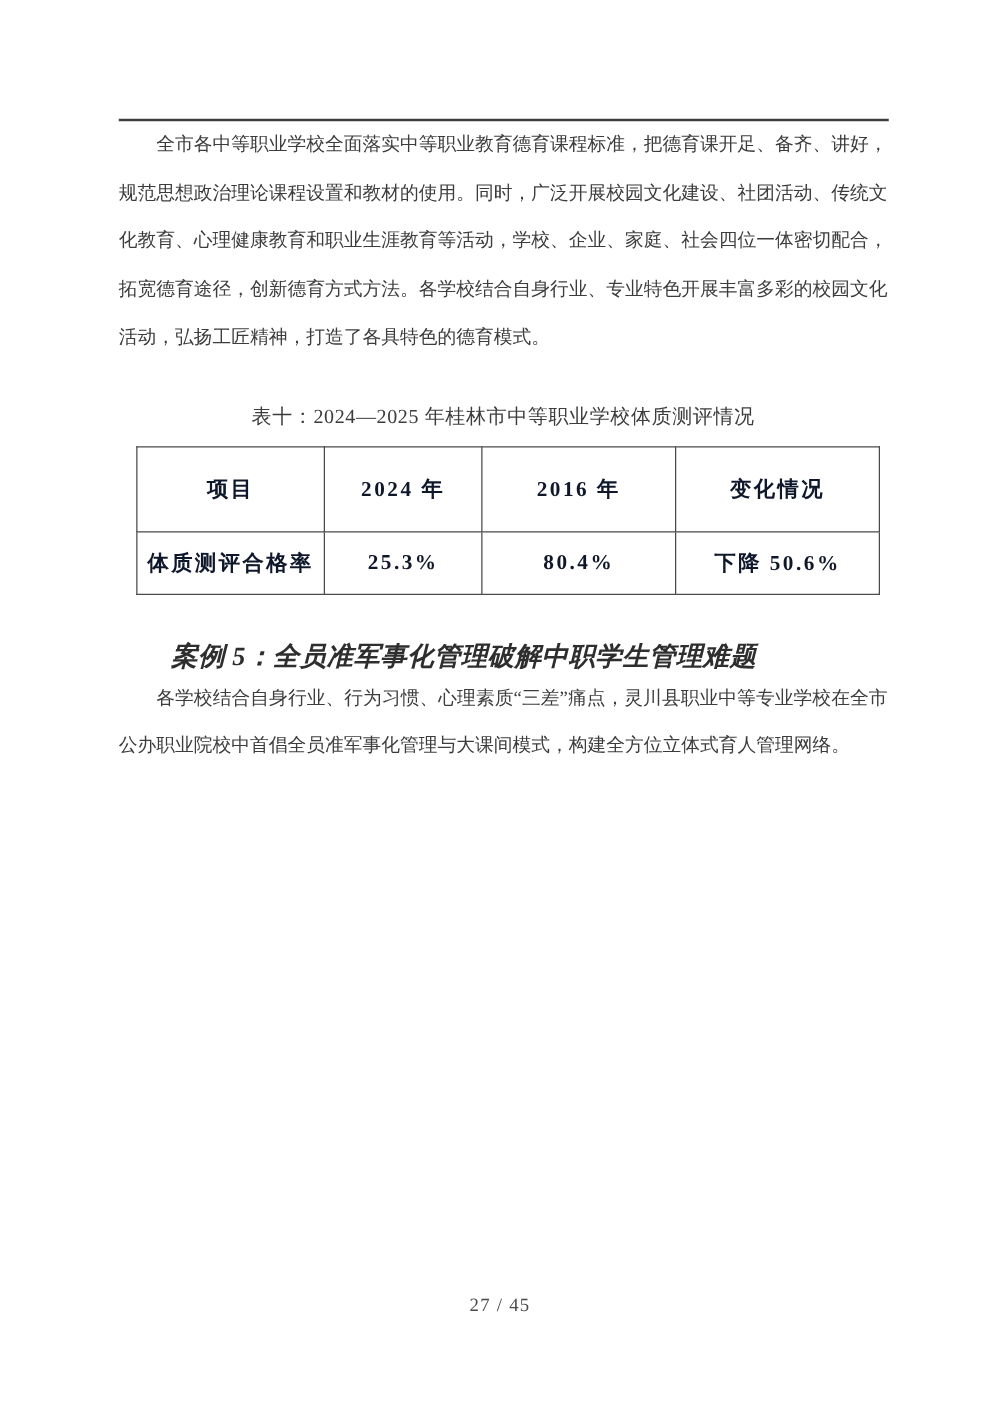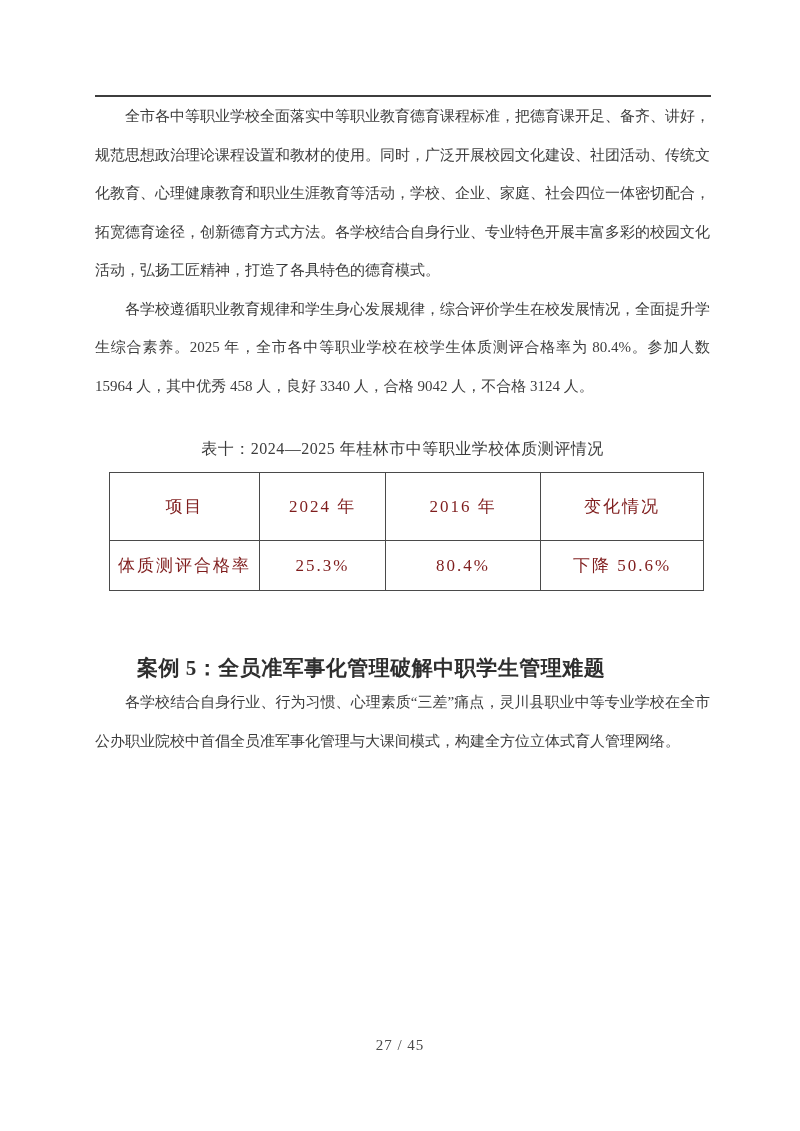--- a/index.html
+++ b/index.html
@@ -49,37 +49,38 @@
     margin-top: 12px;
     margin-left: 14px;
     width: 594px;
     border-collapse: collapse;
     table-layout: fixed;
   }
   table.data-table th,
   table.data-table td {
     border: 1px solid #4a4a4a;
     font-size: 17px;
-    font-weight: normal;
+    font-weight: bold;
     text-align: center;
     vertical-align: middle;
     letter-spacing: 2px;
-    color: #7f1d1d;
+    color: #0f172a;
     padding: 0;
   }
   table.data-table thead tr { height: 68px; }
   table.data-table tbody tr { height: 50px; }
   h2.case-heading {
-    margin: 62px 0 0 0;
+    margin: 34px 0 0 0;
     padding-left: 2em;
     font-size: 21px;
     line-height: 30px;
     font-weight: bold;
     color: #2e2e2e;
     letter-spacing: 0.5px;
+    font-style: italic;
   }
   .para-3 { margin-top: 22px; }
   .para-4 { margin-top: 17px; }
   .page-footer {
     position: absolute;
     top: 1034px;
     left: 0;
     width: 800px;
     text-align: center;
     font-size: 15px;
@@ -92,21 +93,20 @@
 <body>
 
 <div class="page">
 
   <div class="header-rule"></div>
 
   <main class="content">
 
     <p class="body-para para-1">全市各中等职业学校全面落实中等职业教育德育课程标准，把德育课开足、备齐、讲好，规范思想政治理论课程设置和教材的使用。同时，广泛开展校园文化建设、社团活动、传统文化教育、心理健康教育和职业生涯教育等活动，学校、企业、家庭、社会四位一体密切配合，拓宽德育途径，创新德育方式方法。各学校结合自身行业、专业特色开展丰富多彩的校园文化活动，弘扬工匠精神，打造了各具特色的德育模式。</p>
 
-    <p class="body-para para-2">各学校遵循职业教育规律和学生身心发展规律，综合评价学生在校发展情况，全面提升学生综合素养。2025 年，全市各中等职业学校在校学生体质测评合格率为 80.4%。参加人数 15964 人，其中优秀 458 人，良好 3340 人，合格 9042 人，不合格 3124 人。</p>
 
     <div class="table-caption">表十：2024—2025 年桂林市中等职业学校体质测评情况</div>
 
     <table class="data-table">
       <colgroup>
         <col style="width:150px">
         <col style="width:126px">
         <col style="width:155px">
         <col style="width:163px">
       </colgroup>

